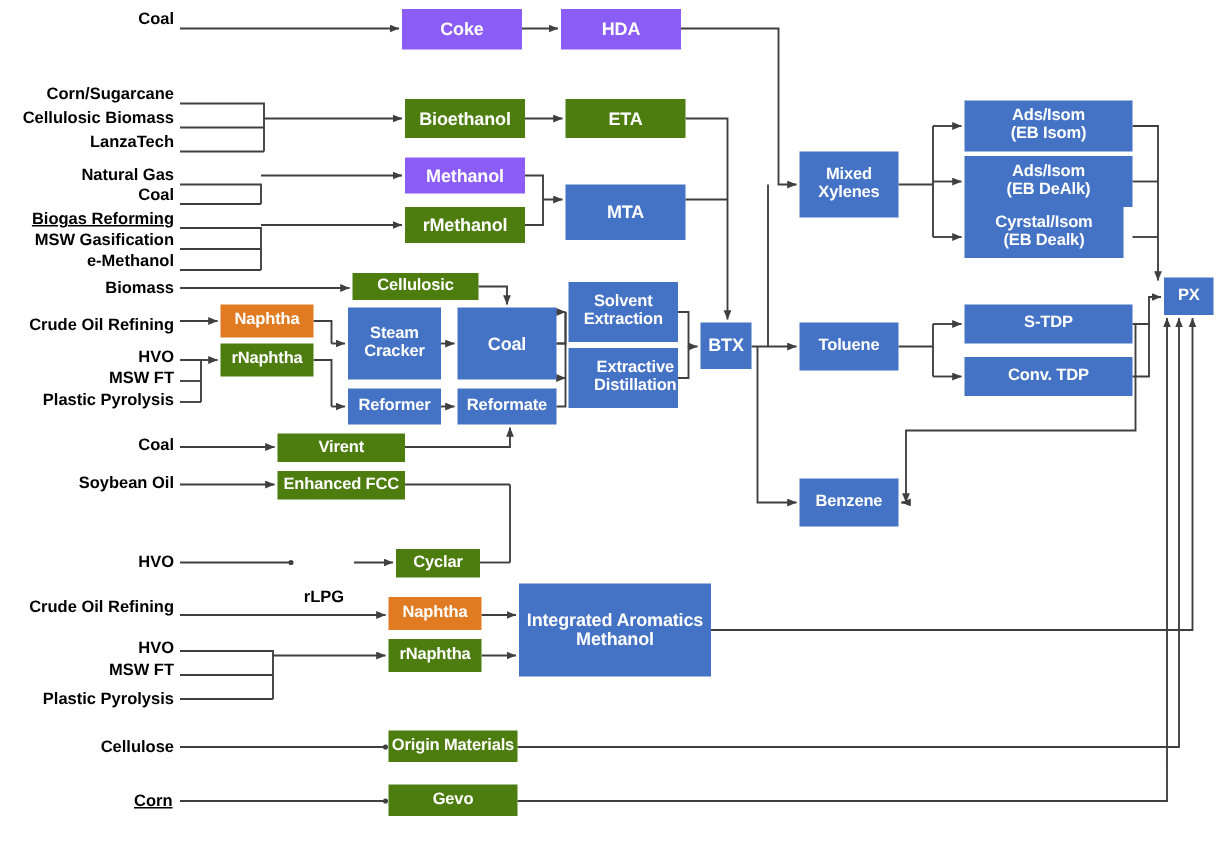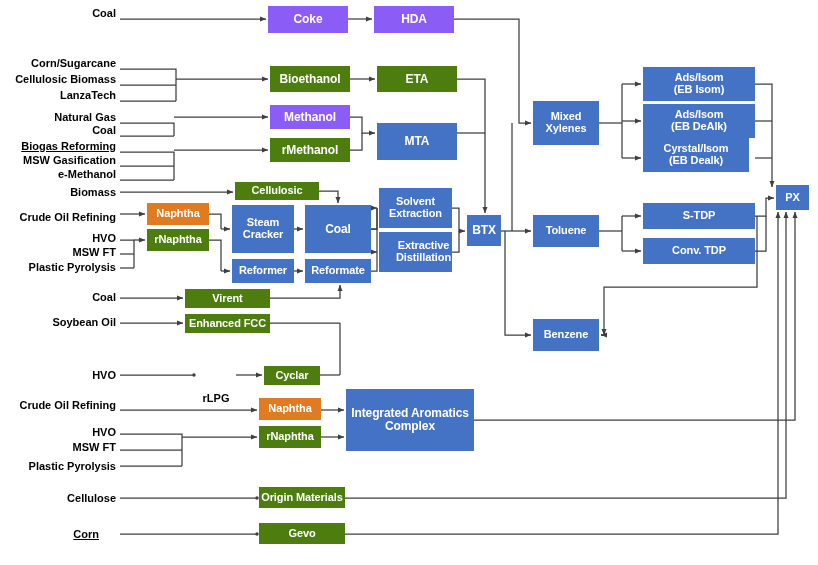--- a/index.html
+++ b/index.html
@@ -159,21 +159,21 @@
       <div class="src" style="left: 69px; top: 245px; width: 47px; height: 14px;">MSW FT</div>
       <div class="src" style="left: 24px; top: 260px; width: 92px; height: 14px;">Plastic Pyrolysis</div>
       <div class="src" style="left: 76px; top: 290px; width: 40px; height: 14px;">Coal</div>
       <div class="src" style="left: 49px; top: 315px; width: 67px; height: 14px;">Soybean Oil</div>
       <div class="src" style="left: 85px; top: 368px; width: 31px; height: 14px;">HVO</div>
       <div class="src" style="left: 15px; top: 398px; width: 101px; height: 14px;">Crude Oil Refining</div>
       <div class="src" style="left: 85px; top: 425px; width: 31px; height: 14px;">HVO</div>
       <div class="src" style="left: 69px; top: 440px; width: 47px; height: 14px;">MSW FT</div>
       <div class="src" style="left: 24px; top: 459px; width: 92px; height: 14px;">Plastic Pyrolysis</div>
       <div class="src" style="left: 57px; top: 491px; width: 59px; height: 14px;">Cellulose</div>
-      <div class="src" style="left: 64px; top: 527px; width: 35px; height: 14px; text-decoration: underline;">Corn</div>
+      <div class="src" style="left: 80px; top: 527px; width: 35px; height: 14px; text-decoration: underline;">Corn</div>
     </div>
   <div id="plain-layer">
       <div class="plain" style="left: 196px; top: 368px; width: 40px; height: 14px; margin-top: 23px;">rLPG</div>
     </div>
   <div id="nodes-layer">
       <div class="node gray" style="left: 268px; top: 6px; width: 80px; height: 27px; font-size: 12px; white-space: pre-line;">Coke</div>
       <div class="node gray" style="left: 374px; top: 6px; width: 80px; height: 27px; font-size: 12px; white-space: pre-line;">HDA</div>
       <div class="node green" style="left: 270px; top: 66px; width: 80px; height: 26px; font-size: 12px; white-space: pre-line;">Bioethanol</div>
       <div class="node green" style="left: 377px; top: 66px; width: 80px; height: 26px; font-size: 12px; white-space: pre-line;">ETA</div>
       <div class="node gray" style="left: 270px; top: 105px; width: 80px; height: 24px; font-size: 12px; white-space: pre-line;">Methanol</div>
@@ -191,21 +191,21 @@
 Extraction</div>
       <div class="node blue" style="left: 379px; top: 232px; width: 73px; height: 40px; font-size: 11px; white-space: pre-line; padding-left: 16px;">Extractive
 Distillation</div>
       <div class="node blue" style="left: 467px; top: 215px; width: 34px; height: 31px; font-size: 12px; white-space: pre-line;">BTX</div>
       <div class="node green" style="left: 185px; top: 289px; width: 85px; height: 19px; font-size: 11px; white-space: pre-line;">Virent</div>
       <div class="node green" style="left: 185px; top: 314px; width: 85px; height: 19px; font-size: 11px; white-space: pre-line;">Enhanced FCC</div>
       <div class="node green" style="left: 264px; top: 366px; width: 56px; height: 19px; font-size: 11px; white-space: pre-line;">Cyclar</div>
       <div class="node orange" style="left: 259px; top: 398px; width: 62px; height: 22px; font-size: 11px; white-space: pre-line;">Naphtha</div>
       <div class="node green" style="left: 259px; top: 426px; width: 62px; height: 22px; font-size: 11px; white-space: pre-line;">rNaphtha</div>
       <div class="node blue" style="left: 346px; top: 389px; width: 128px; height: 62px; font-size: 12px; white-space: pre-line;">Integrated Aromatics
-Complex</div>
+Methanol</div>
       <div class="node green" style="left: 259px; top: 487px; width: 86px; height: 21px; font-size: 11px; white-space: pre-line;">Origin Materials</div>
       <div class="node green" style="left: 259px; top: 523px; width: 86px; height: 21px; font-size: 11px; white-space: pre-line;">Gevo</div>
       <div class="node blue" style="left: 533px; top: 101px; width: 66px; height: 44px; font-size: 11px; white-space: pre-line;">Mixed
 Xylenes</div>
       <div class="node blue" style="left: 533px; top: 215px; width: 66px; height: 32px; font-size: 11px; white-space: pre-line;">Toluene</div>
       <div class="node blue" style="left: 533px; top: 319px; width: 66px; height: 32px; font-size: 11px; white-space: pre-line;">Benzene</div>
       <div class="node blue" style="left: 643px; top: 67px; width: 112px; height: 34px; font-size: 11px; white-space: pre-line;">Ads/Isom
 (EB Isom)</div>
       <div class="node blue" style="left: 643px; top: 104px; width: 112px; height: 34px; font-size: 11px; white-space: pre-line;">Ads/Isom
 (EB DeAlk)</div>

